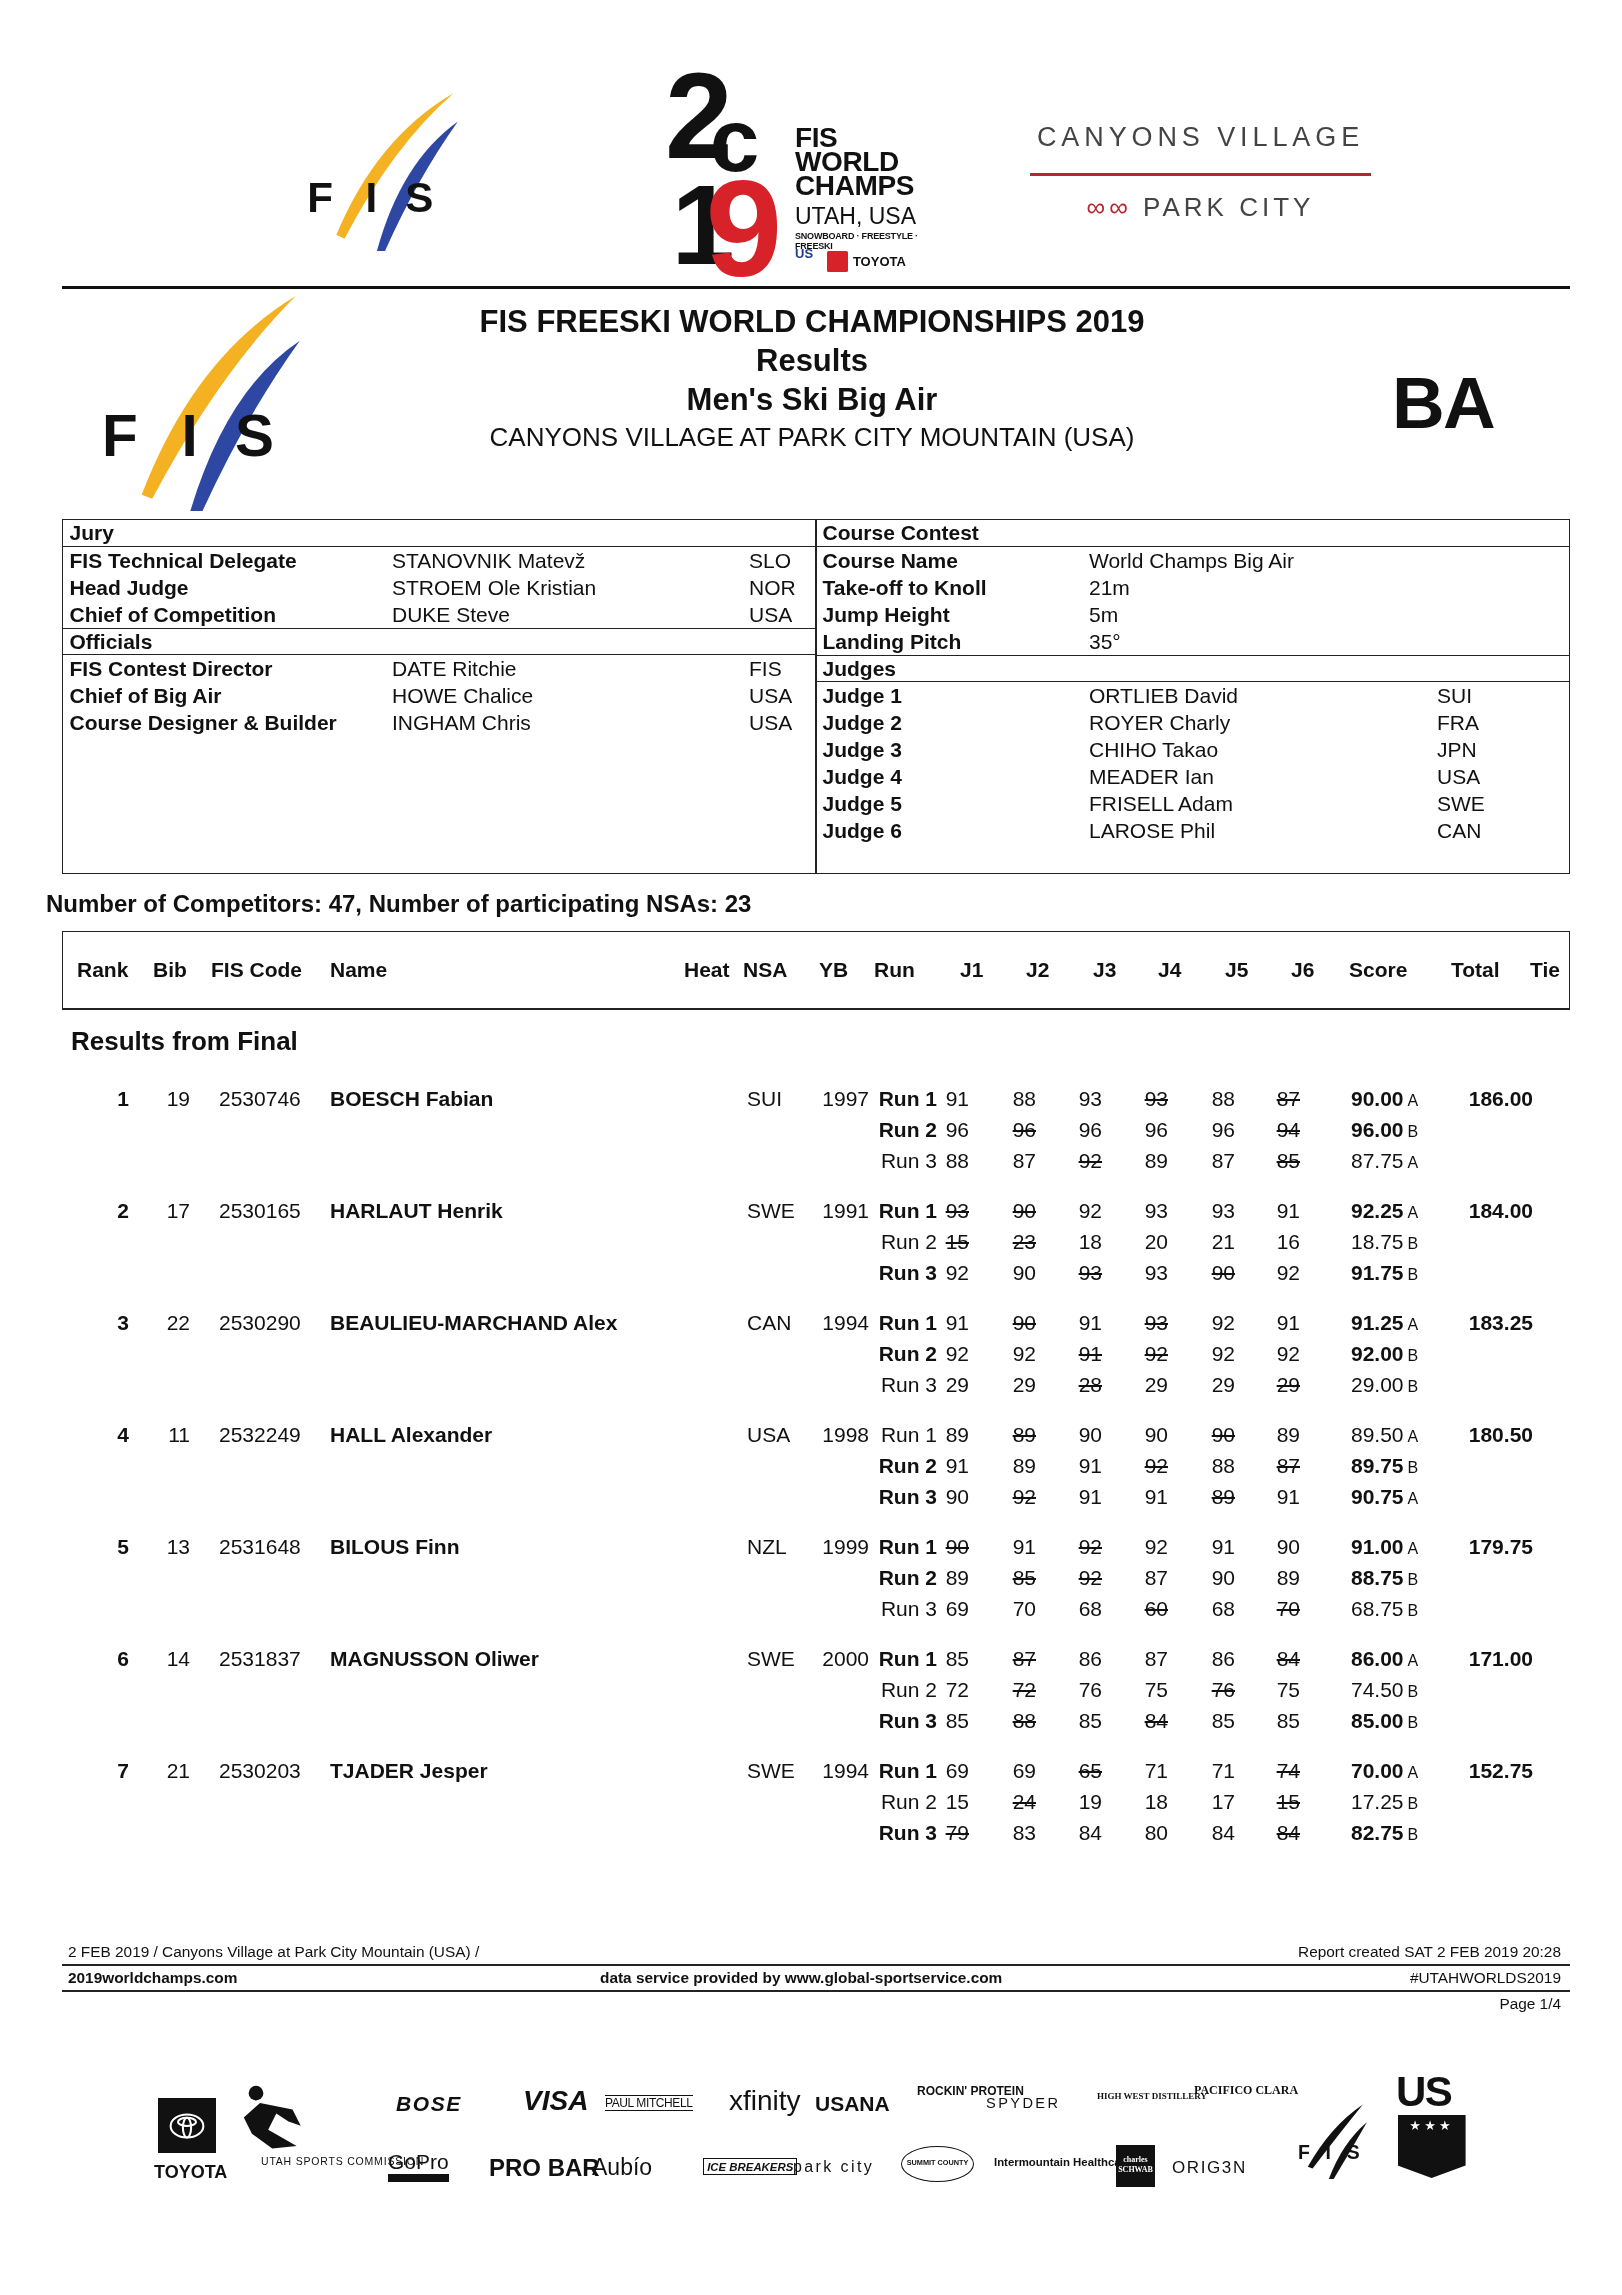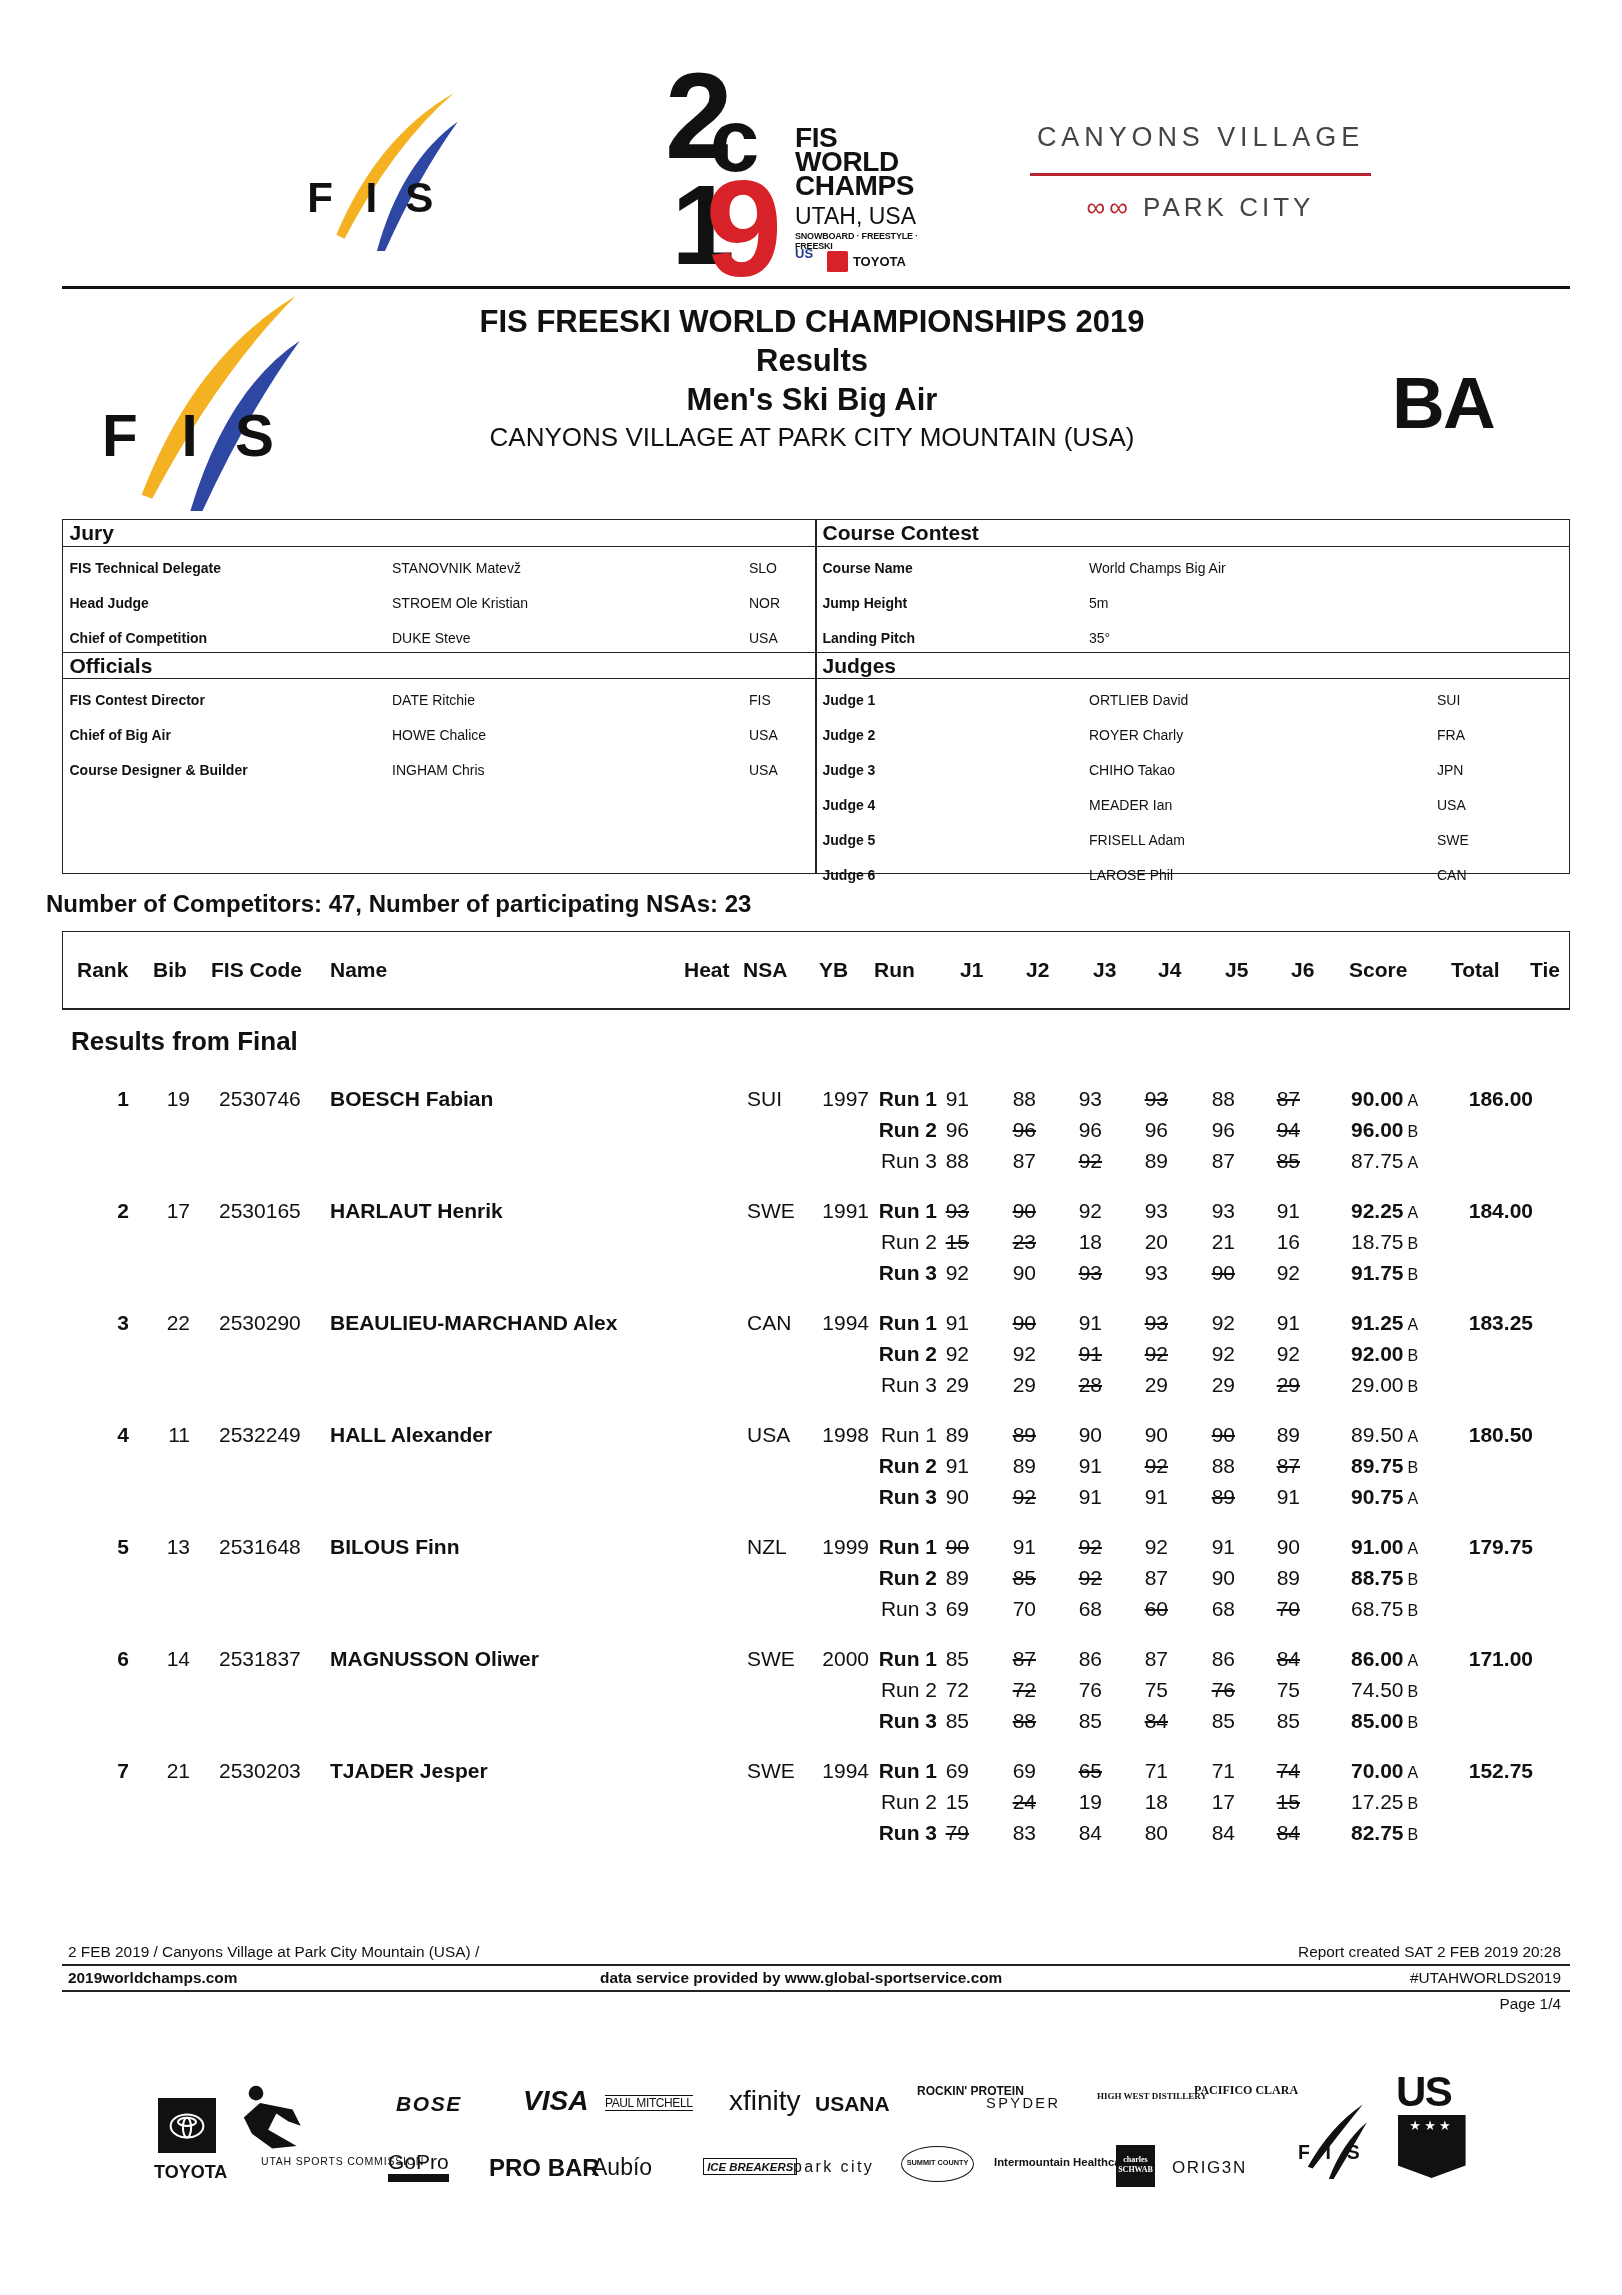--- a/index.html
+++ b/index.html
@@ -33,21 +33,21 @@
   .title-venue { font-size: 26px; line-height: 37px; }
   .title-date { font-weight: bold; font-size: 26px; line-height: 37px; word-spacing: 3.2px; }
   .title-date span + span { margin-left: 36px; }
   .code-ba { left: 1392px; top: 361px; font-weight: bold; font-size: 73px; letter-spacing: -1.6px; }
 
   
   .info-box { top: 519px; height: 355px; border: 1.6px solid #222; }
   .jury-box { left: 62px; width: 755px; }
   .course-box { left: 815px; width: 755px; }
   .sec-head { height: 27px; border-bottom: 1.6px solid #222; font-weight: bold; font-size: 21px; line-height: 25px; padding-left: 6.5px; }
-  .info-row { height: 27px; font-size: 14px; line-height: 27px; position: relative; margin-top: 8px; }
+  .info-row { height: 27px; font-size: 21px; line-height: 27px; position: relative; }
   .info-row .c1 { position: absolute; left: 6.5px; font-weight: bold; }
   .info-row .c2 { position: absolute; left: 329px; }
   .info-row .c3 { position: absolute; left: 686px; }
   .course-box .info-row .c2 { position: absolute; left: 273px; }
   .course-box .info-row .c3 { position: absolute; left: 621px; }
   .sec-head.mid { border-top: 1.6px solid #222; }
 
   
   .comp-count { left: 46px; top: 890px; font-weight: bold; font-size: 24px; }
 
@@ -167,20 +167,24 @@
     <span class="c2">INGHAM Chris</span>
     <span class="c3">USA</span>
   </div>
 </div>
 
 <div class="abs info-box course-box">
   <div class="sec-head">Course Contest</div>
   <div class="info-row">
     <span class="c1">Course Name</span>
     <span class="c2">World Champs Big Air</span>
+  </div>
+  <div class="info-row">
+    <span class="c1">Take-off to Knoll</span>
+    <span class="c2">21m</span>
   </div>
   <div class="info-row">
     <span class="c1">Jump Height</span>
     <span class="c2">5m</span>
   </div>
   <div class="info-row">
     <span class="c1">Landing Pitch</span>
     <span class="c2">35°</span>
   </div>
   <div class="sec-head mid">Judges</div>

